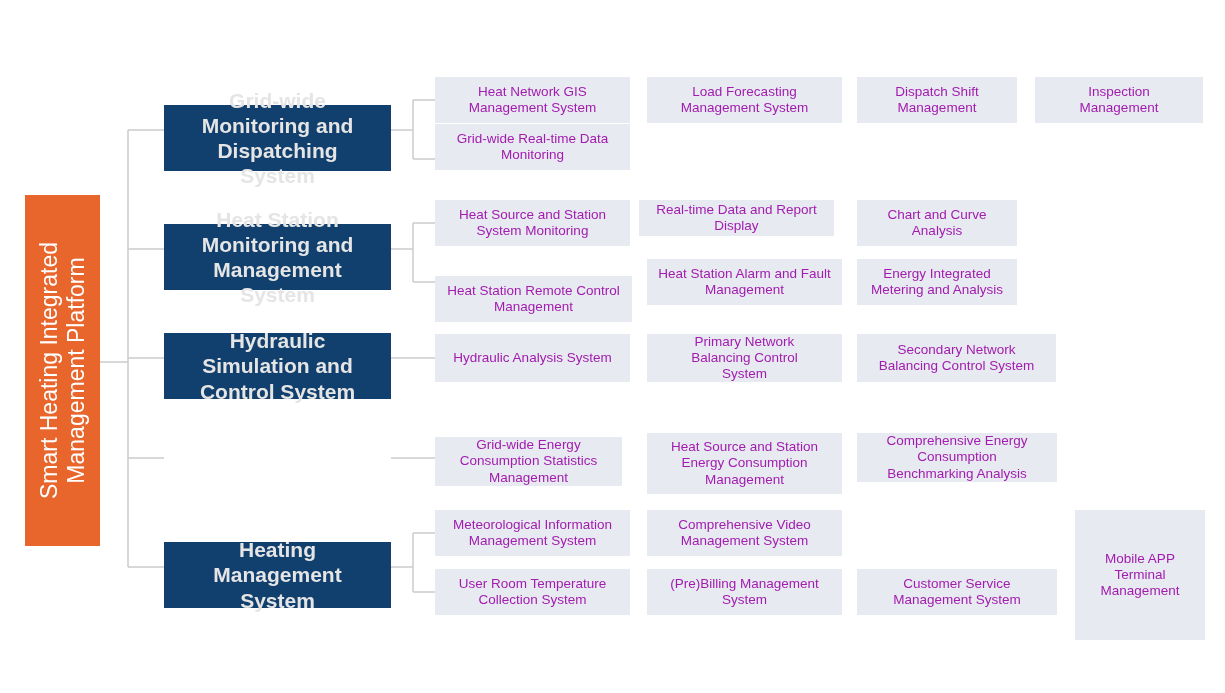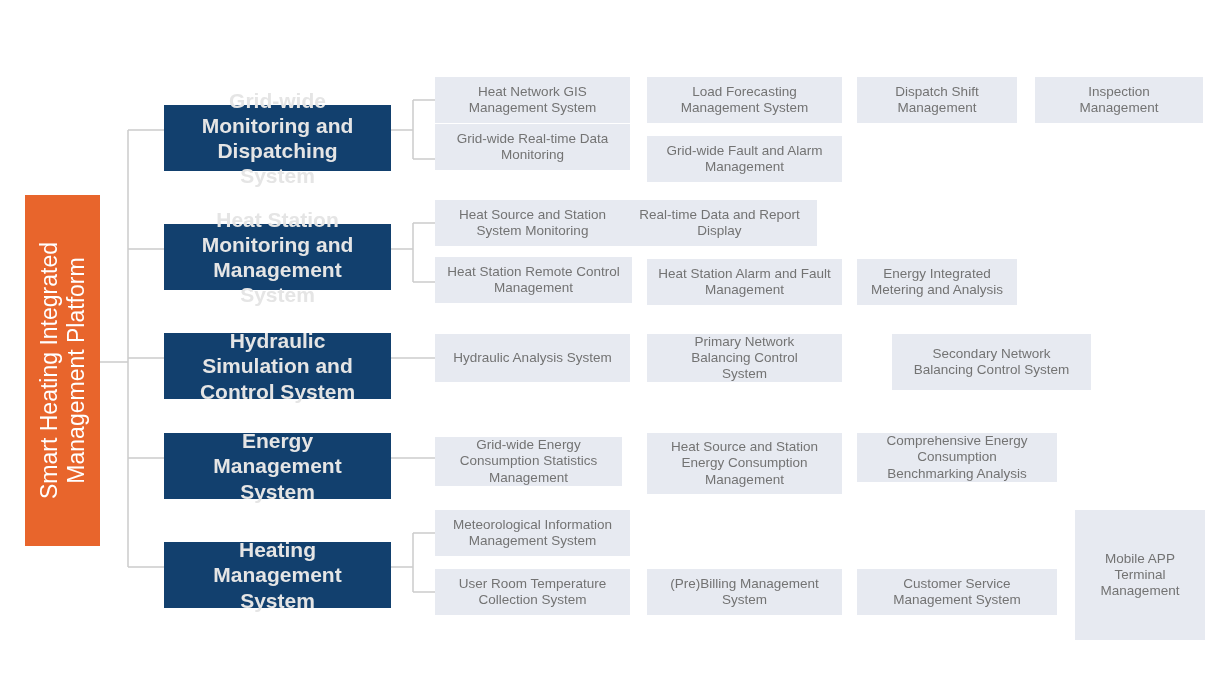--- a/index.html
+++ b/index.html
@@ -49,21 +49,21 @@
     align-items: center;
     justify-content: center;
     text-align: center;
     padding: 0 14px;
     box-sizing: border-box;
   }
   .branch.pad-lg { padding: 0 40px; }
   .leaf {
     position: absolute;
     background: #E7EAF1;
-    color: #737373;
+    color: #a21caf;
     font-size: 13.5px;
     line-height: 1.2;
     display: flex;
     align-items: center;
     justify-content: center;
     text-align: center;
     padding: 0 8px;
     box-sizing: border-box;
   }
   .leaf.pad-lg { padding: 0 20px; }
@@ -85,43 +85,43 @@
     </g>
   </svg>
 
   <div class="root-box">
     <div class="root-label">Smart Heating Integrated Management Platform</div>
   </div>
 
   <div class="branch" style="top:105px">Grid-wide Monitoring and Dispatching System</div>
   <div class="branch" style="top:224px">Heat Station Monitoring and Management System</div>
   <div class="branch" style="top:333px">Hydraulic Simulation and Control System</div>
-  <div class="branch pad-lg" style="top:433px">Energy Management System</div>
   <div class="branch pad-lg" style="top:542px">Heating Management System</div>
 
   <div class="leaf" style="left:435px;top:77px;width:195px;height:46px">Heat Network GIS Management System</div>
   <div class="leaf" style="left:647px;top:77px;width:195px;height:46px">Load Forecasting Management System</div>
   <div class="leaf" style="left:857px;top:77px;width:160px;height:46px">Dispatch Shift Management</div>
   <div class="leaf pad-xl" style="left:1035px;top:77px;width:168px;height:46px">Inspection Management</div>
   <div class="leaf" style="left:435px;top:124px;width:195px;height:46px">Grid-wide Real-time Data Monitoring</div>
-  <div class="leaf" style="left:647px;top:136px;width:195px;height:46px">Grid-wide Fault and Alarm Management</div>
 
   <div class="leaf" style="left:435px;top:200px;width:195px;height:46px">Heat Source and Station System Monitoring</div>
-  <div class="leaf" style="left:622px;top:200px;width:195px;height:46px">Real-time Data and Report Display</div>
-  <div class="leaf" style="left:435px;top:257px;width:197px;height:46px">Heat Station Remote Control Management</div>
+  <div class="leaf" style="left:639px;top:200px;width:195px;height:36px">Real-time Data and Report Display</div>
+  <div class="leaf" style="left:857px;top:200px;width:160px;height:46px">Chart and Curve Analysis</div>
+  <div class="leaf" style="left:435px;top:276px;width:197px;height:46px">Heat Station Remote Control Management</div>
   <div class="leaf" style="left:647px;top:259px;width:195px;height:46px">Heat Station Alarm and Fault Management</div>
   <div class="leaf" style="left:857px;top:259px;width:160px;height:46px">Energy Integrated Metering and Analysis</div>
 
   <div class="leaf" style="left:435px;top:334px;width:195px;height:48px">Hydraulic Analysis System</div>
   <div class="leaf pad-lg" style="left:647px;top:334px;width:195px;height:48px">Primary Network Balancing Control System</div>
-  <div class="leaf pad-lg" style="left:892px;top:334px;width:199px;height:56px">Secondary Network Balancing Control System</div>
+  <div class="leaf pad-lg" style="left:857px;top:334px;width:199px;height:48px">Secondary Network Balancing Control System</div>
 
   <div class="leaf" style="left:435px;top:437px;width:187px;height:49px">Grid-wide Energy Consumption Statistics Management</div>
   <div class="leaf" style="left:647px;top:433px;width:195px;height:61px">Heat Source and Station Energy Consumption Management</div>
   <div class="leaf pad-lg" style="left:857px;top:433px;width:200px;height:49px">Comprehensive Energy Consumption Benchmarking Analysis</div>
 
   <div class="leaf" style="left:435px;top:510px;width:195px;height:46px">Meteorological Information Management System</div>
+  <div class="leaf" style="left:647px;top:510px;width:195px;height:46px">Comprehensive Video Management System</div>
   <div class="leaf" style="left:435px;top:569px;width:195px;height:46px">User Room Temperature Collection System</div>
   <div class="leaf" style="left:647px;top:569px;width:195px;height:46px">(Pre)Billing Management System</div>
   <div class="leaf pad-lg" style="left:857px;top:569px;width:200px;height:46px">Customer Service Management System</div>
   <div class="leaf" style="left:1075px;top:510px;width:130px;height:130px">Mobile APP Terminal Management</div>
 
 </div>
 
 </body></html>

